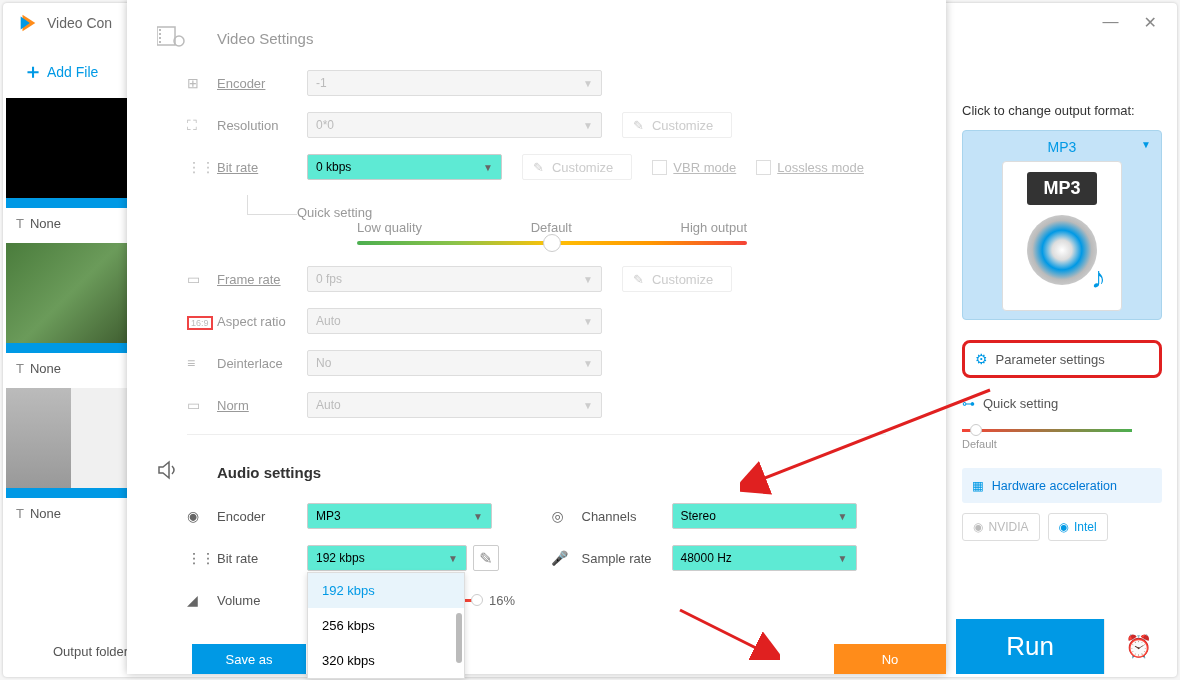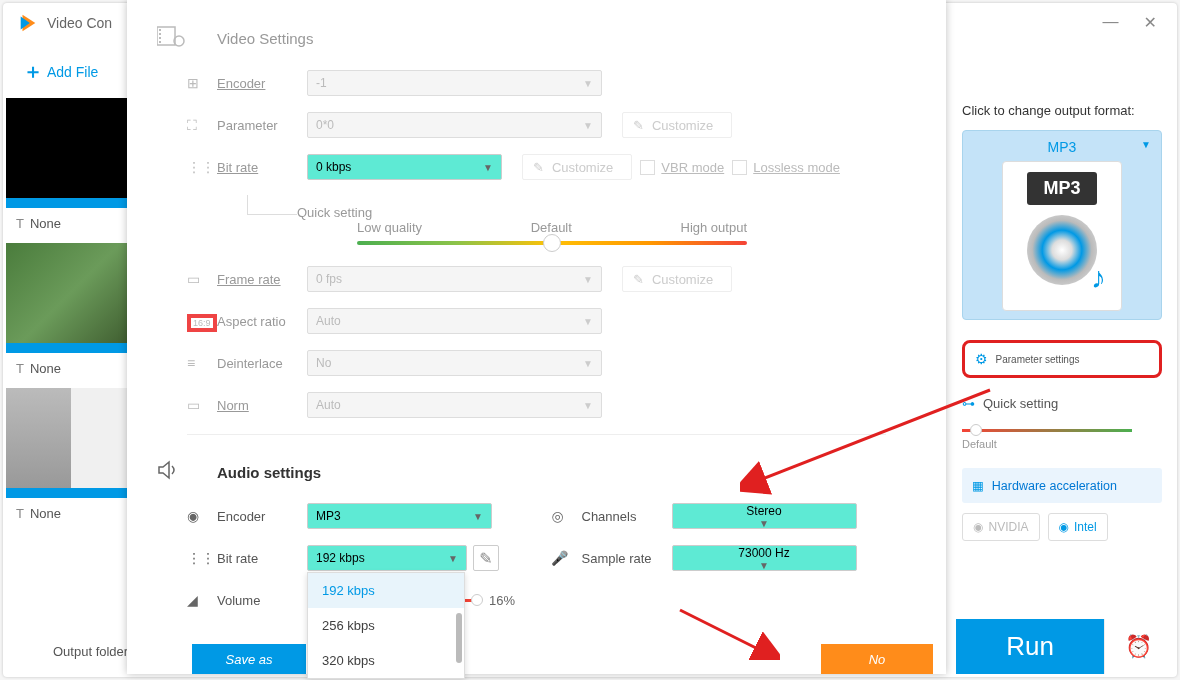--- a/index.html
+++ b/index.html
@@ -53,71 +53,71 @@
 .combo.disabled { background: #f5f5f5; color: #bbb; border-color: #ddd; }
 .combo.disabled .arrow { color: #ccc; }
 .combo.w190 { width: 195px; }
 .combo.w290 { width: 295px; }
 .combo.w160 { width: 160px; }
 .combo.w185 { width: 185px; }
 
 .customize-btn { margin-left: 20px; height: 26px; padding: 0 18px 0 10px; border: 1px solid #eee; border-radius: 2px; color: #ccc; font-size: 13px; display: flex; align-items: center; cursor: pointer; }
 .customize-btn .pen { margin-right: 8px; }
 
-.checkbox-opt { display: flex; align-items: center; margin-left: 8px; color: #bbb; font-size: 13px; }
+.checkbox-opt { display: flex; align-items: center; margin-left: 20px; color: #bbb; font-size: 13px; }
 .checkbox-opt .box { width: 15px; height: 15px; border: 1px solid #ddd; margin-right: 6px; }
 .checkbox-opt.underline .lbl { text-decoration: underline; }
 
 
 .quality-row { padding-left: 60px; margin: 10px 0 20px 0; }
 .quality-labels { display: flex; justify-content: space-between; width: 390px; margin-left: 140px; color: #999; font-size: 13px; margin-bottom: 6px; }
 .quality-slider { width: 390px; height: 4px; margin-left: 140px; background: linear-gradient(90deg, #4caf50 0%, #8bc34a 25%, #ffc107 50%, #ff9800 75%, #f44336 100%); position: relative; border-radius: 2px; }
 .quality-slider .thumb { position: absolute; top: -7px; left: 50%; transform: translateX(-50%); width: 18px; height: 18px; background: #fff; border: 1px solid #ccc; border-radius: 50%; }
 
 .divider { border-top: 1px solid #eee; margin: 15px 30px 25px 30px; }
 
 
 .audio-grid { display: flex; flex-wrap: wrap; padding-left: 30px; gap: 0; }
 .audio-col { width: 50%; }
 .audio-col .setting-row { padding-left: 0; }
-.audio-col.right .combo { width: 185px; flex-direction: column; }
+.audio-col.right .combo { width: 185px; }
 
 .pen-btn { width: 26px; height: 26px; border: 1px solid #ccc; margin-left: 6px; display: flex; align-items: center; justify-content: center; color: #888; cursor: pointer; border-radius: 2px; }
 
 .volume-slider { width: 170px; height: 3px; background: #f44336; position: relative; margin-right: 12px; }
 .volume-slider .thumb { position: absolute; right: -6px; top: -5px; width: 12px; height: 12px; background: #fff; border: 1px solid #ccc; border-radius: 50%; }
 .volume-val { color: #666; font-size: 13px; }
 
 
 .dropdown-open { position: absolute; background: #fff; border: 1px solid #ddd; box-shadow: 0 2px 6px rgba(0,0,0,0.15); width: 158px; z-index: 20; }
-.dropdown-open .opt { padding: 10px 14px; font-size: 13px; color: #404040; cursor: pointer; }
+.dropdown-open .opt { padding: 10px 14px; font-size: 13px; color: #000000; cursor: pointer; }
 .dropdown-open .opt.active { background: #e8f4fb; color: #0099e5; }
 .dropdown-open .scrollbar { position: absolute; right: 2px; top: 40px; width: 6px; height: 50px; background: #bbb; border-radius: 3px; }
 
 
-.dialog-footer { position: absolute; bottom: 0; left: 0; right: 13px; height: 30px; display: flex; font-style: italic; }
+.dialog-footer { position: absolute; bottom: 0; left: 0; right: 0; height: 30px; display: flex; }
 .btn-save-as { flex: 0 0 114px; margin-left: 65px; background: #0099e5; color: #fff; font-size: 13px; display: flex; align-items: center; justify-content: center; cursor: pointer; }
 .btn-spacer { flex: 1; }
 .btn-ok { flex: 0 0 114px; background: #0099e5; color: #fff; font-size: 13px; display: flex; align-items: center; justify-content: center; cursor: pointer; }
 .btn-no { flex: 0 0 112px; background: #ff8c1a; color: #fff; font-size: 13px; display: flex; align-items: center; justify-content: center; cursor: pointer; }
 
 
 .right-panel { position: absolute; top: 100px; right: 15px; width: 200px; }
 .output-label { font-size: 13px; color: #333; margin-bottom: 12px; }
 .format-box { background: #c4e3f8; border: 1px solid #a8d4ed; border-radius: 4px; padding: 8px; cursor: pointer; position: relative; }
 .format-title { color: #0099e5; text-align: center; font-size: 14px; margin-bottom: 6px; }
 .format-arrow { position: absolute; top: 8px; right: 10px; color: #0099e5; font-size: 10px; }
 .format-icon { width: 120px; height: 150px; margin: 0 auto; background: #fff; border: 1px solid #ddd; border-radius: 4px; display: flex; flex-direction: column; align-items: center; justify-content: flex-start; padding: 10px; position: relative; }
 .mp3-badge { background: #333; color: #fff; font-size: 18px; font-weight: bold; padding: 6px 16px; border-radius: 3px; }
 .disc { width: 70px; height: 70px; margin-top: 10px; background: radial-gradient(circle, #fff 0%, #ddd 20%, #0099e5 40%, #bbb 60%, #eee 100%); border-radius: 50%; position: relative; }
 .note { position: absolute; bottom: 15px; right: 15px; color: #0099e5; font-size: 30px; }
 
 .param-button { margin-top: 20px; border: 3px solid #e02020; border-radius: 8px; padding: 8px 10px; display: flex; align-items: center; cursor: pointer; }
 .param-button .icon { color: #0099e5; margin-right: 8px; font-size: 14px; }
-.param-button .lbl { font-size: 10px; color: #555; }
+.param-button .lbl { font-size: 13px; color: #555; }
 
 .quick-setting-side { margin-top: 18px; display: flex; align-items: center; font-size: 13px; color: #555; }
 .quick-setting-side .icon { color: #0099e5; margin-right: 8px; }
 
 .side-slider { margin-top: 18px; width: 170px; height: 3px; background: linear-gradient(90deg, #f44336 0%, #4caf50 100%); position: relative; }
 .side-slider .thumb { position: absolute; left: 8px; top: -5px; width: 12px; height: 12px; background: #fff; border: 1px solid #ccc; border-radius: 50%; }
 .side-default { font-size: 11px; color: #999; margin-top: 6px; }
 
 .hw-accel { margin-top: 18px; background: #eaf4fd; padding: 10px; display: flex; align-items: center; font-size: 12.5px; color: #0078d4; border-radius: 3px; cursor: pointer; }
 .hw-accel .icon { margin-right: 8px; color: #0099e5; }
@@ -254,21 +254,21 @@
     <span class="row-icon">⊞</span>
     <span class="row-label underline">Encoder</span>
     <div class="combo disabled w290">
         <span>-1</span>
         <span class="arrow">▼</span>
       </div>
   </div>
 
   <div class="setting-row">
     <span class="row-icon">⛶</span>
-    <span class="row-label">Parameter</span>
+    <span class="row-label">Resolution</span>
     <div class="combo disabled w290">
         <span>0*0</span>
         <span class="arrow">▼</span>
       </div>
     <div class="customize-btn">
         <span class="pen">✎</span>
         <span>Customize</span>
       </div>
   </div>
 
@@ -315,21 +315,21 @@
         <span>0 fps</span>
         <span class="arrow">▼</span>
       </div>
     <div class="customize-btn">
         <span class="pen">✎</span>
         <span>Customize</span>
       </div>
   </div>
 
   <div class="setting-row">
-    <span class="row-icon"><span style="font-size:9px;border:4px solid #ef4444;padding:0 2px;">16:9</span></span>
+    <span class="row-icon"><span style="font-size:9px;border:2px solid #ef4444;padding:0 2px;">16:9</span></span>
     <span class="row-label">Aspect ratio</span>
     <div class="combo disabled w290">
         <span>Auto</span>
         <span class="arrow">▼</span>
       </div>
   </div>
 
   <div class="setting-row">
     <span class="row-icon">≡</span>
     <span class="row-label">Deinterlace</span>
@@ -402,21 +402,21 @@
         <span class="row-label">Channels</span>
         <div class="combo">
             <span>Stereo</span>
             <span class="arrow">▼</span>
           </div>
       </div>
       <div class="setting-row dark">
         <span class="row-icon">🎤</span>
         <span class="row-label">Sample rate</span>
         <div class="combo">
-            <span>73000 Hz</span>
+            <span>48000 Hz</span>
             <span class="arrow">▼</span>
           </div>
       </div>
     </div>
   </div>
 
   <div class="dialog-footer">
     <div class="btn-save-as">Save as</div>
     <div class="btn-spacer"></div>
     <div class="btn-no">No</div>

